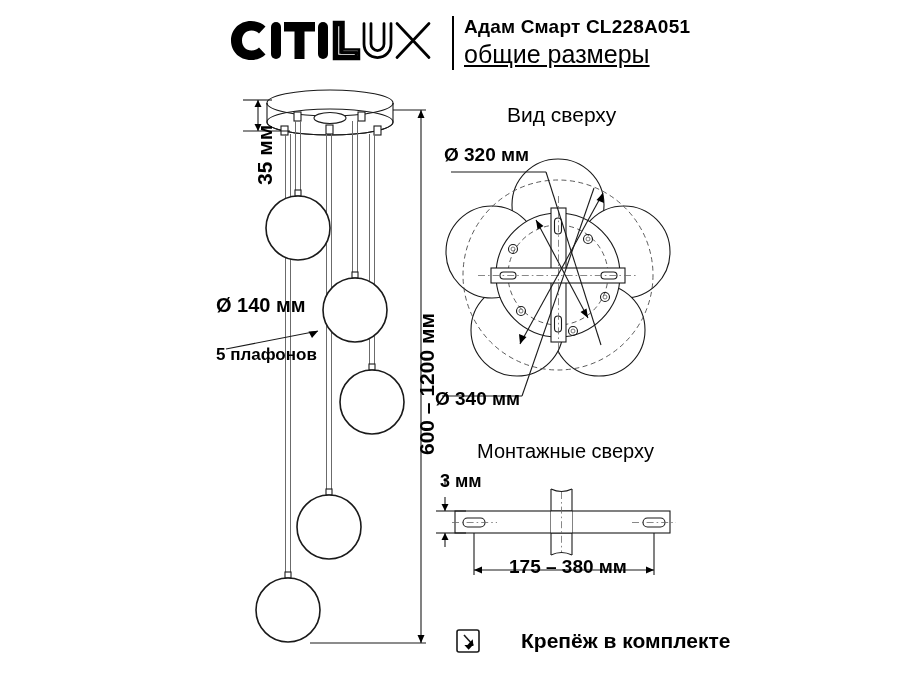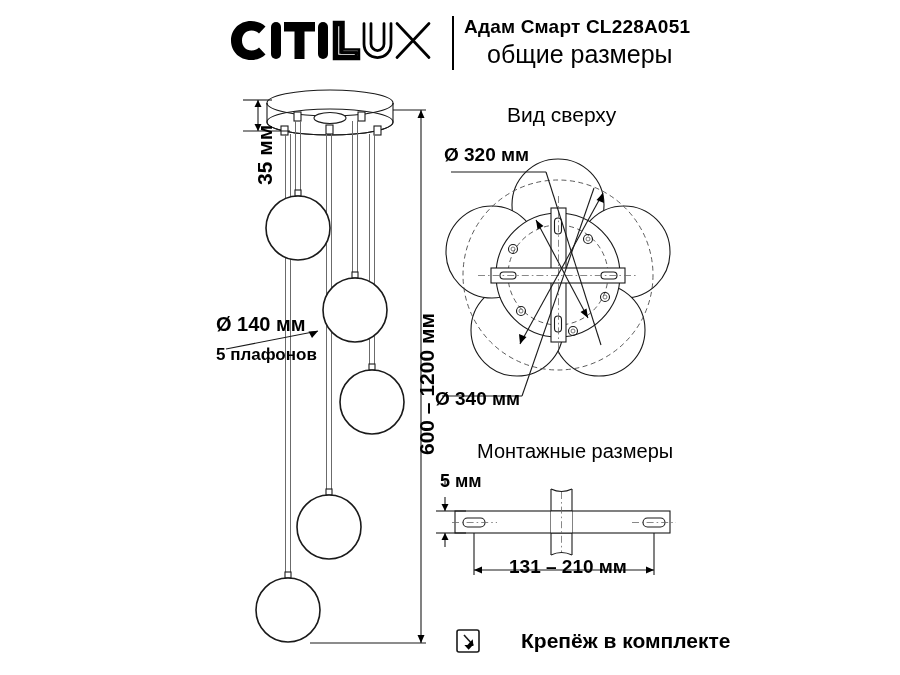--- a/index.html
+++ b/index.html
@@ -38,25 +38,26 @@
     position: absolute;
     left: 464px;
     top: 16px;
     font-size: 19px;
     font-weight: bold;
     letter-spacing: .2px;
     white-space: nowrap;
   }
   .hdr-line2 {
     position: absolute;
-    left: 487px;
+    left: 464px;
     top: 40px;
     font-size: 25px;
     font-weight: normal;
     white-space: nowrap;
+    text-decoration: underline;
   }
   
   .lbl {
     position: absolute;
     white-space: nowrap;
     font-family: "Liberation Sans", sans-serif;
   }
   .lbl .big { font-weight: bold; }
   .vert {
     transform-origin: 0 0;
@@ -308,49 +309,49 @@
   </svg>
 
   <div class="lbl dim vert" style="left:253px; top:185px;">
     <span class="big" style="font-size:21px;">35 мм</span>
   </div>
 
   <div class="lbl dim vert" style="left:415px; top:455px;">
     <span class="big" style="font-size:21px;">600 – 1200 мм</span>
   </div>
 
-  <div class="lbl" style="left:216px; top:313px; font-size:20px;">
+  <div class="lbl" style="left:216px; top:294px; font-size:20px;">
     <span class="big">Ø 140 мм</span>
   </div>
 
   <div class="lbl sub" style="left:216px; top:345px; font-size:17px;">
     <span>5 плафонов</span>
   </div>
 
   <div class="lbl title-sec" style="left:507px; top:103px; font-size:21px;">
     <span>Вид сверху</span>
   </div>
 
   <div class="lbl" style="left:444px; top:144px; font-size:19px;">
     <span class="big">Ø 320 мм</span>
   </div>
 
   <div class="lbl" style="left:435px; top:388px; font-size:19px;">
     <span class="big">Ø 340 мм</span>
   </div>
 
   <div class="lbl title-sec" style="left:477px; top:440px; font-size:20px;">
-    <span>Монтажные размеры</span>
+    <span>Монтажные сверху</span>
   </div>
 
   <div class="lbl" style="left:440px; top:471px; font-size:18px;">
-    <span class="big">5 мм</span>
+    <span class="big">3 мм</span>
   </div>
 
   <div class="lbl" style="left:509px; top:556px; font-size:19px;">
-    <span class="big">131 – 210 мм</span>
+    <span class="big">175 – 380 мм</span>
   </div>
 
   <div class="lbl note-txt" style="left:489px; top:629px; font-size:21px;margin-left:32px;">
     <span>Крепёж в комплекте</span>
   </div>
 
 </div>
 
 </body></html>

